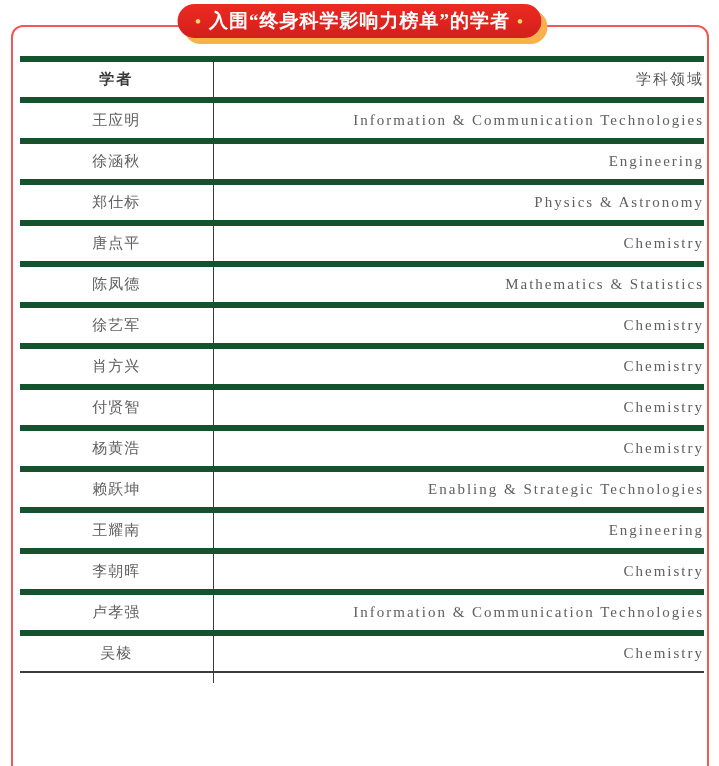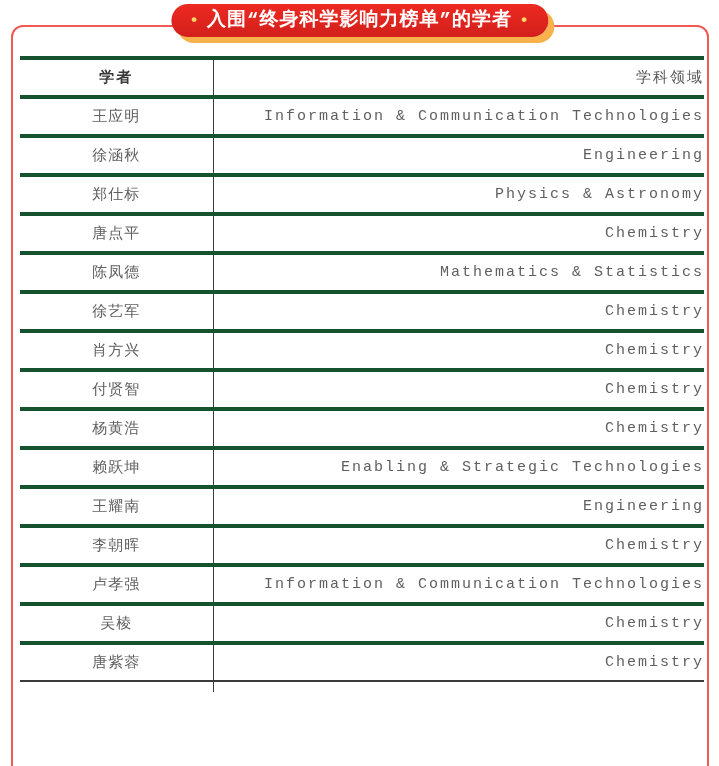--- a/index.html
+++ b/index.html
@@ -2,21 +2,21 @@
 <html><head>
 <meta charset="utf-8">
 <style>
   html, body { margin: 0; padding: 0; background: #ffffff; }
   .page {
     position: relative;
     width: 719px;
     height: 766px;
     overflow: hidden;
     background: #ffffff;
-    font-family: Liberation Mono, monospace;
+    font-family: Liberation Serif, serif;
   }
 
   
   .red-box {
     position: absolute;
     left: 11px;
     top: 25px;
     width: 698px;
     height: 920px; 
     border: 2px solid #f15956;
@@ -51,21 +51,21 @@
   table.ranking {
     position: absolute;
     left: 20px;
     top: 56px;
     width: 684px;
     border-collapse: collapse;
     table-layout: fixed;
   }
   table.ranking col.c-scholar { width: 193px; }
   table.ranking td, table.ranking th {
-    border-top: 4px solid #14532d;
+    border-top: 6px solid #14532d;
     height: 35px; 
     padding: 0;
     font-size: 15px;
     color: #606060;
     font-weight: normal;
     box-sizing: content-box;
     vertical-align: middle;
   }
   table.ranking td:first-child, table.ranking th:first-child {
     border-right: 1px solid #3b3b3b;
@@ -154,24 +154,20 @@
         <td>Chemistry</td>
       </tr>
       <tr>
         <td>卢孝强</td>
         <td>Information &amp; Communication Technologies</td>
       </tr>
       <tr>
         <td>吴棱</td>
         <td>Chemistry</td>
       </tr>
-      <tr>
-        <td>唐紫蓉</td>
-        <td>Chemistry</td>
-      </tr>
       <tr class="partial">
         <td></td>
         <td></td>
       </tr>
     </tbody>
   </table>
 
 </div>
 
 </body></html>

